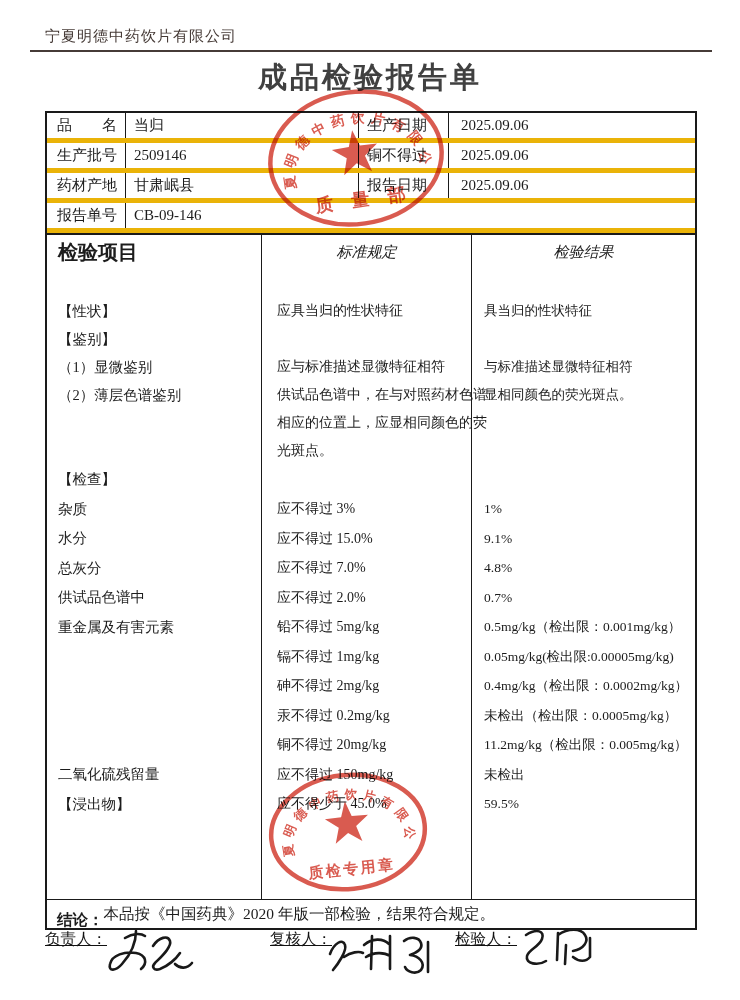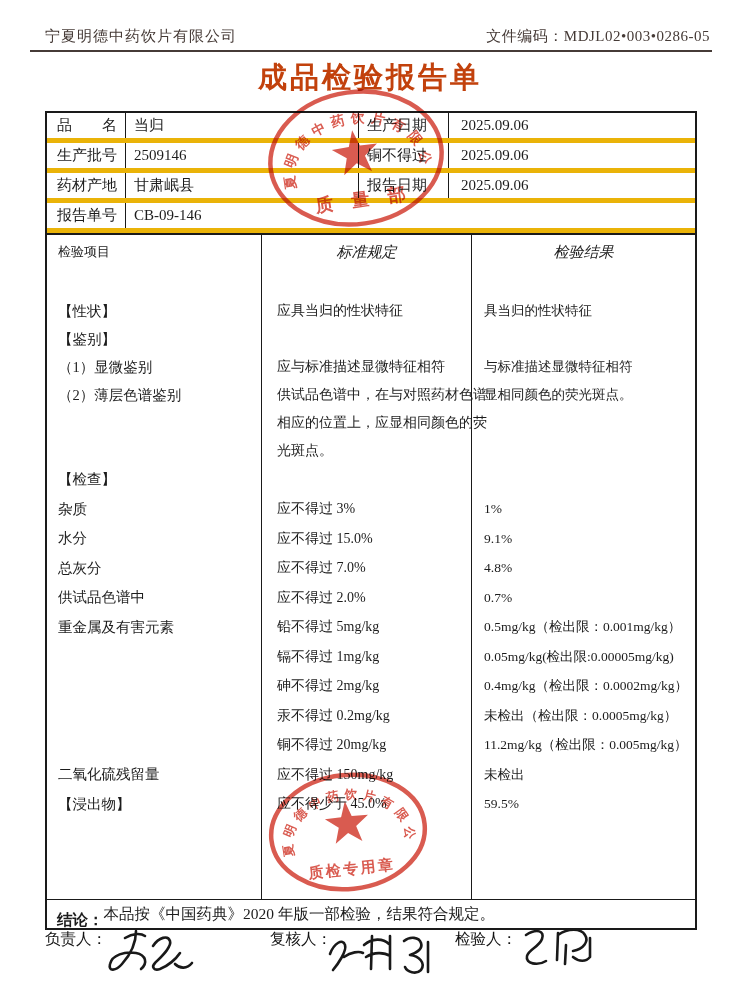--- a/index.html
+++ b/index.html
@@ -7,21 +7,21 @@
         font-family:"Liberation Serif","DejaVu Serif",serif;color:#1c1c1c;}
 
   
   .doc-header{position:absolute;left:30px;right:28px;top:27px;height:23px;
       border-bottom:2px solid #463b37;display:flex;justify-content:space-between;
       align-items:flex-start;color:#453a36;font-size:15px;}
   .doc-header .left{padding-left:15px;letter-spacing:1px;}
   .doc-header .right{padding-right:2px;letter-spacing:.5px;}
 
   .report-title{position:absolute;left:0;right:0;top:58px;text-align:center;
-      font-size:29px;font-weight:bold;letter-spacing:3px;color:#c2410c;font-family:Liberation Serif, serif;}
+      font-size:29px;font-weight:bold;letter-spacing:3px;color:#404040;font-family:Liberation Serif, serif;}
 
   
   .report-table{position:absolute;left:45px;top:111px;width:652px;
       border:2px solid #1a1a1a;box-sizing:border-box;background:transparent;}
 
   
   .info-row{display:flex;height:30px;border-bottom:5px solid #eab308;box-sizing:border-box;}
   .info-row:last-child{border-bottom:none;}
   .ic{display:flex;align-items:center;box-sizing:border-box;font-size:15px;white-space:nowrap;}
   .ic.lbl{width:79px;border-right:1px solid #1a1a1a;padding-left:10px;}
@@ -32,48 +32,47 @@
 
   
   .main-section{height:666px;border-top:2px solid #1a1a1a;display:flex;flex-direction:column;box-sizing:border-box;}
   .m-row{display:flex;flex:0 0 auto;}
   .m-c1{width:215px;border-right:1px solid #1a1a1a;box-sizing:border-box;padding-left:11px;
         display:flex;align-items:center;font-size:14.5px;white-space:nowrap;}
   .m-c2{width:210px;border-right:1px solid #1a1a1a;box-sizing:border-box;padding-left:15px;
         display:flex;align-items:center;font-size:14px;white-space:nowrap;}
   .m-c3{flex:1;padding-left:12px;display:flex;align-items:center;font-size:13.5px;white-space:nowrap;}
   .m-head{height:34px;}
-  .m-head .m-c1{font-size:13px;align-items:center;}
+  .m-head .m-c1{font-size:20px;align-items:center;font-weight:bold;}
   .m-head .m-c2,.m-head .m-c3{justify-content:center;padding-left:0;font-size:15px;font-style:italic;}
   .tbl-line{height:28px;}
   .tbl-line.tall{height:29.5px;}
   .m-row.fill{flex:1 1 auto;}
 
   
   .conclusion-row{height:29px;border-top:1px solid #1a1a1a;display:flex;align-items:center;
       padding-left:10px;font-size:15.5px;box-sizing:border-box;white-space:nowrap;}
   .conclusion-row .c-label{font-weight:bold;margin-top:13px;}
 
   
-  .sig-label{position:absolute;font-size:15.5px;color:#111;white-space:nowrap;}
+  .sig-label{position:absolute;font-size:15.5px;color:#111;white-space:nowrap;text-decoration:underline;}
   .sig{position:absolute;}
   .sig path{fill:none;stroke:#191919;stroke-width:2.6;stroke-linecap:round;stroke-linejoin:round;}
 
   
   .stamp{position:absolute;mix-blend-mode:multiply;opacity:.84;pointer-events:none;}
   .stamp text{font-family:"Liberation Serif","DejaVu Serif",serif;font-weight:bold;}
 </style>
 </head>
 <body>
 
 <div class="page">
 
   <div class="doc-header">
     <span class="left">宁夏明德中药饮片有限公司</span>
-    <span class="right"><span>文件编码：</span><span>MDJL02•003•0286-05</span></span>
   </div>
 
   <div class="report-title">成品检验报告单</div>
 
   <div class="report-table">
 
     <div class="info-row">
       <div class="ic lbl">品　　名</div>
       <div class="ic v1">当归</div>
       <div class="ic lbl2">生产日期</div>

